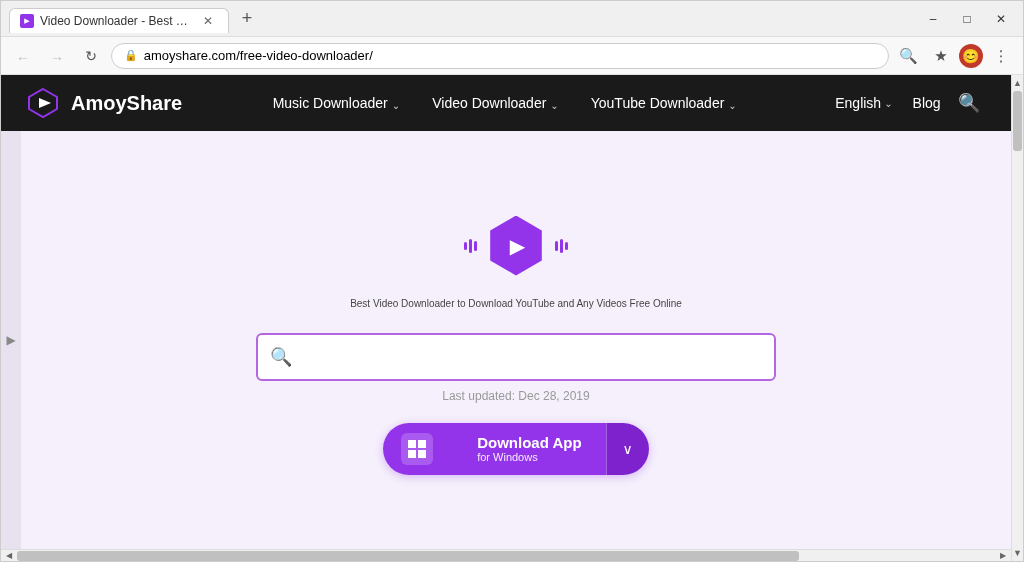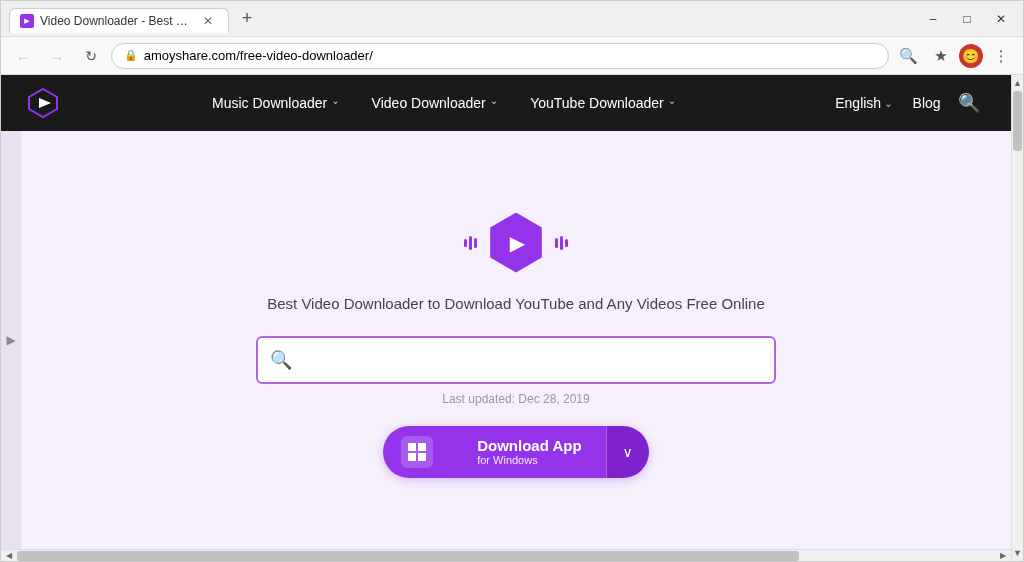--- a/index.html
+++ b/index.html
@@ -79,21 +79,21 @@
     .site-nav {
       background: #1a1a1a; height: 56px; display: flex; align-items: center; padding: 0 24px;
     }
     .site-logo { display: flex; align-items: center; gap: 10px; color: #fff; font-size: 20px; font-weight: bold; }
     .logo-icon {
       width: 36px; height: 36px; display: flex; align-items: center; justify-content: center;
     }
     .nav-links { display: flex; align-items: center; flex: 1; justify-content: center; gap: 8px; }
     .nav-link {
       color: #fff; font-size: 14px; text-decoration: none; padding: 8px 12px;
-      display: flex; align-items: flex-start; gap: 4px; cursor: pointer; white-space: nowrap;
+      display: flex; align-items: flex-end; gap: 4px; cursor: pointer; white-space: nowrap;
     }
     .nav-arrow { font-size: 10px; color: #ccc; }
     .nav-right { display: flex; align-items: center; gap: 4px; }
     .nav-search-btn { color: #fff; font-size: 18px; cursor: pointer; padding: 6px; }
     .lang-btn { color: #fff; font-size: 14px; cursor: pointer; display: flex; align-items: center; gap: 3px; padding: 6px 8px; }
     .blog-link { color: #fff; font-size: 14px; cursor: pointer; padding: 6px 8px; }
 
     
     .page-with-sidebar { display: flex; flex: 1; background: #f3eef8; }
     .sidebar-arrow {
@@ -108,21 +108,21 @@
     .hexagon {
       width: 60px; height: 60px; background: #9333ea; clip-path: polygon(50% 0%, 93% 25%, 93% 75%, 50% 100%, 7% 75%, 7% 25%);
       display: flex; align-items: center; justify-content: center;
     }
     .hexagon::after { content: '▶'; color: #fff; font-size: 20px; margin-left: 3px; }
     .sound-bars { position: absolute; left: -12px; top: 50%; transform: translateY(-50%); display: flex; gap: 2px; align-items: center; }
     .sound-bars2 { position: absolute; right: -12px; top: 50%; transform: translateY(-50%); display: flex; gap: 2px; align-items: center; }
     .bar { background: #9333ea; width: 3px; border-radius: 2px; }
 
     .hero-title { font-size: 32px; font-weight: bold; color: #9333ea; margin-bottom: 10px; text-align: center; }
-    .hero-subtitle { font-size: 15px; color: #444; margin-bottom: 24px; text-align: left; }
+    .hero-subtitle { font-size: 10px; color: #444; margin-bottom: 24px; text-align: left; }
 
     .search-box {
       display: flex; align-items: center; border: 2px solid #b366e0; border-radius: 6px;
       background: #fff; width: 520px; height: 48px; padding: 0 12px; gap: 8px;
       margin-bottom: 8px;
     }
     .search-input {
       flex: 1; border: none; outline: none; font-size: 14px; color: #999;
       background: transparent;
     }
@@ -194,20 +194,21 @@
     <div class="page-content">
 
       <div class="site-nav">
         <div class="site-logo">
           <div class="logo-icon">
             <svg width="32" height="32" viewBox="0 0 32 32">
               <polygon points="16,2 30,10 30,22 16,30 2,22 2,10" fill="none" stroke="#9333ea" stroke-width="2"></polygon>
               <polygon points="12,11 24,16 12,21" fill="white"></polygon>
             </svg>
           </div>
+          <span>AmoyShare</span>
         </div>
         <div class="nav-links">
           <a class="nav-link">
             <span>Music Downloader</span>
             <span class="nav-arrow">⌄</span>
           </a>
           <a class="nav-link">
             <span>Video Downloader</span>
             <span class="nav-arrow">⌄</span>
           </a>

